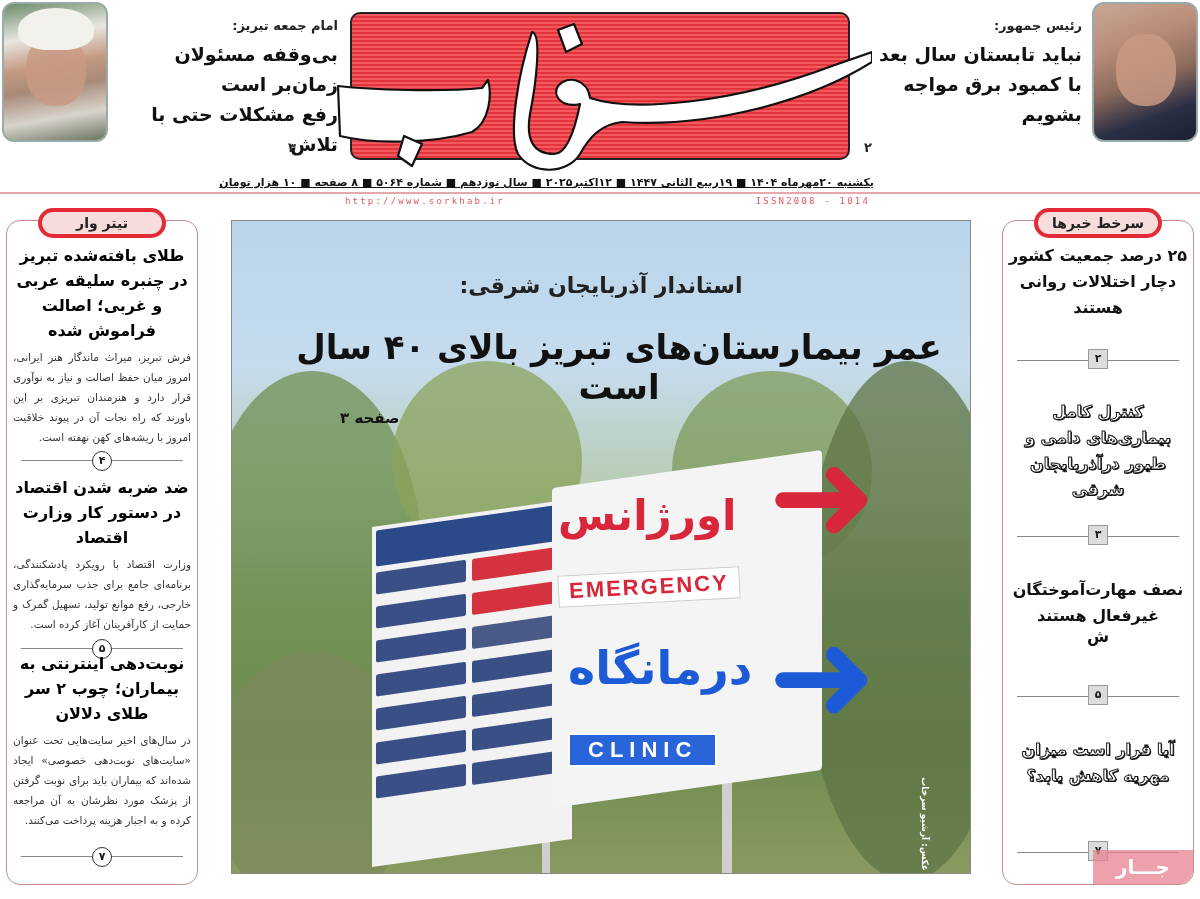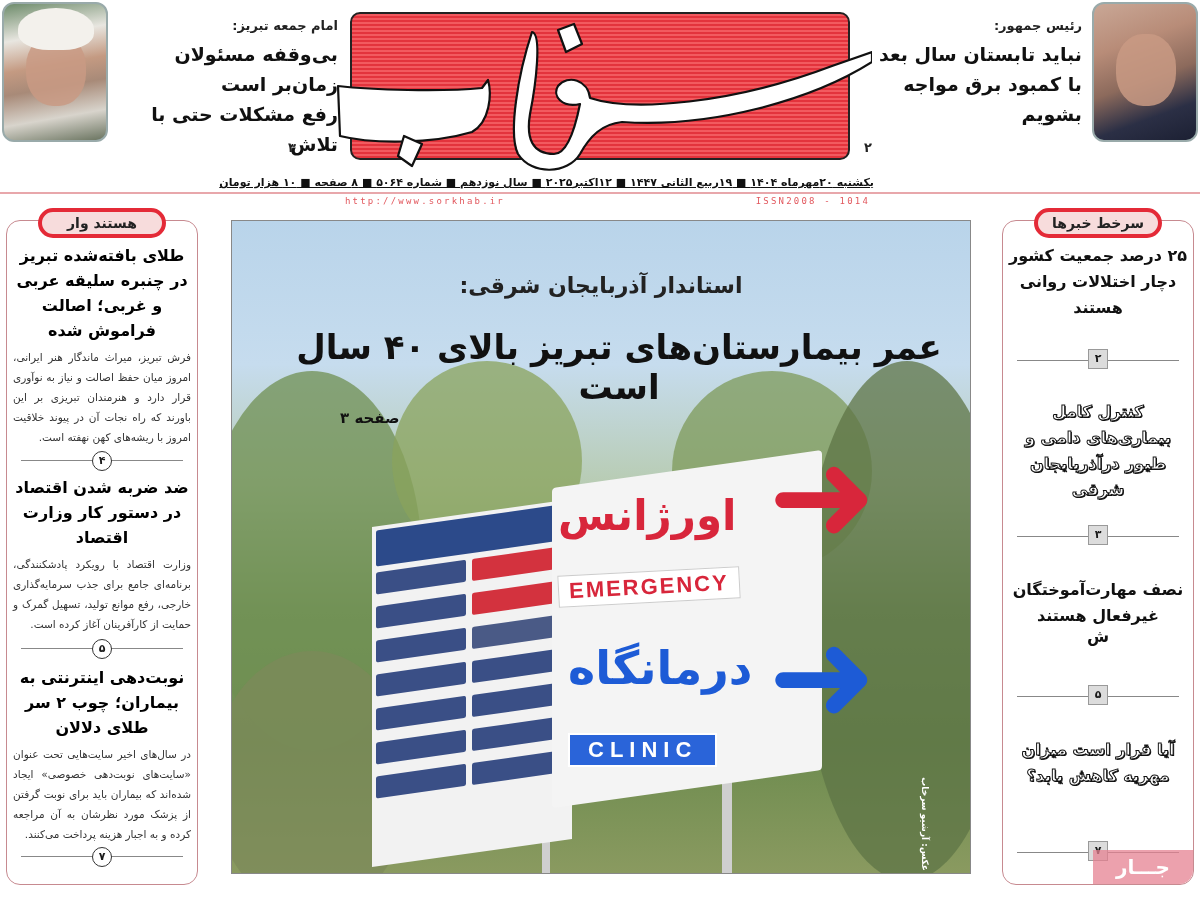--- a/index.html
+++ b/index.html
@@ -239,38 +239,38 @@
   <div class="sign-fa-blue">درمانگاه</div>
   <div class="sign-en-blue">CLINIC</div>
 
   <div class="photo-kicker">استاندار آذربایجان شرقی:</div>
   <div class="photo-headline">عمر بیمارستان‌های تبریز بالای ۴۰ سال است</div>
   <div class="photo-page">صفحه ۳</div>
   <div class="photo-credit">عکس: آرشیو سرخاب</div>
 </main>
 
 <aside class="column col-left">
-  <div class="col-badge">هستند وار</div>
+  <div class="col-badge">تیتر وار</div>
 
   <div class="tw-item" style="top:22px;">
     <div class="tw-title">طلای بافته‌شده تبریز در چنبره سلیقه عربی و غربی؛ اصالت فراموش شده</div>
     <div class="tw-body">فرش تبریز، میراث ماندگار هنر ایرانی، امروز میان حفظ اصالت و نیاز به نوآوری قرار دارد و هنرمندان تبریزی بر این باورند که راه نجات آن در پیوند خلاقیت امروز با ریشه‌های کهن نهفته است.</div>
   </div>
   <div class="divider" style="top:230px;">
     <span class="num-circle">۴</span>
   </div>
 
   <div class="tw-item" style="top:254px;">
     <div class="tw-title">ضد ضربه شدن اقتصاد در دستور کار وزارت اقتصاد</div>
     <div class="tw-body">وزارت اقتصاد با رویکرد پادشکنندگی، برنامه‌ای جامع برای جذب سرمایه‌گذاری خارجی، رفع موانع تولید، تسهیل گمرک و حمایت از کارآفرینان آغاز کرده است.</div>
   </div>
   <div class="divider" style="top:418px;">
     <span class="num-circle">۵</span>
   </div>
 
-  <div class="tw-item" style="top:444px;">
+  <div class="tw-item" style="top:430px;">
     <div class="tw-title">نوبت‌دهی اینترنتی به بیماران؛ چوب ۲ سر طلای دلالان</div>
     <div class="tw-body">در سال‌های اخیر سایت‌هایی تحت عنوان «سایت‌های نوبت‌دهی خصوصی» ایجاد شده‌اند که بیماران باید برای نوبت گرفتن از پزشک مورد نظرشان به آن مراجعه کرده و به اجبار هزینه پرداخت می‌کنند.</div>
   </div>
   <div class="divider" style="top:626px;">
     <span class="num-circle">۷</span>
   </div>
 </aside>
 
 </body></html>

